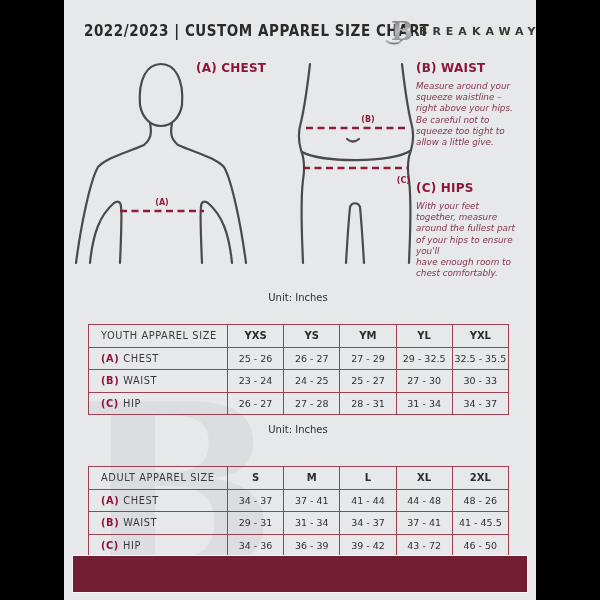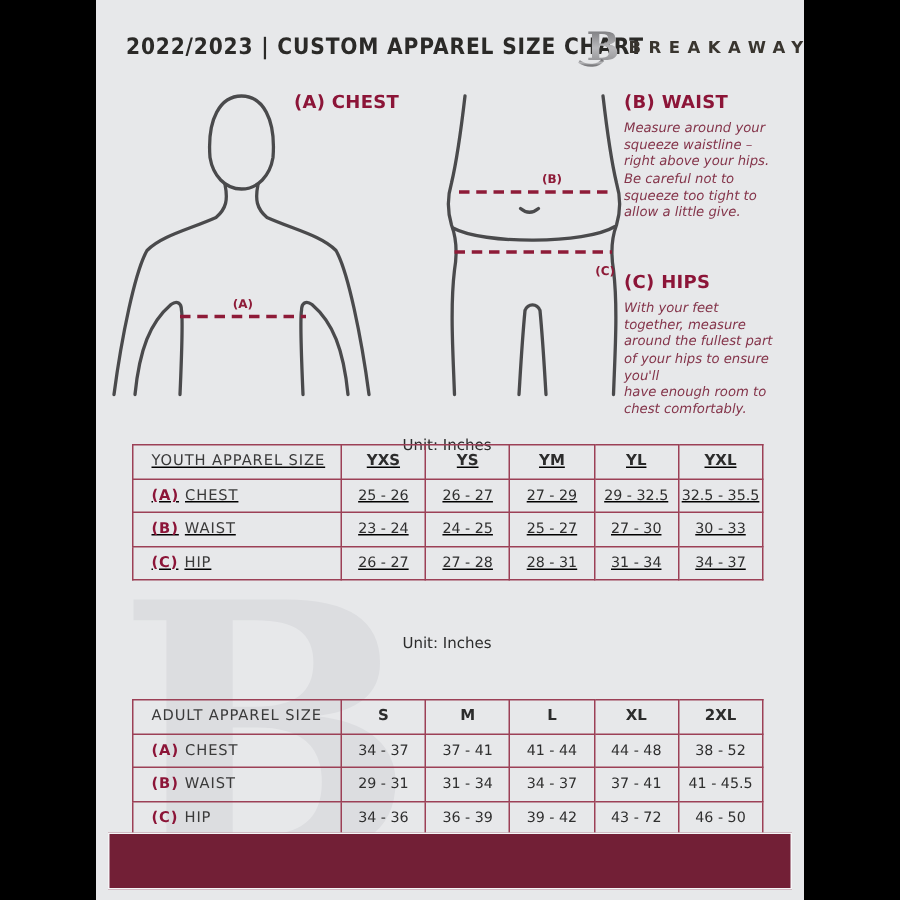--- a/index.html
+++ b/index.html
@@ -116,21 +116,21 @@
           <div class="dline">together, measure</div>
           <div class="dline">around the fullest part</div>
           <div class="dline">of your hips to ensure</div>
           <div class="dline">you'll</div>
           <div class="dline">have enough room to</div>
           <div class="dline">chest comfortably.</div>
         </div>
     </div>
 
     <div class="abs sec-unit" style="top:292px;">Unit: Inches</div>
-    <table class="size-table" style="top:296px;text-decoration:underline;">
+    <table class="size-table" style="top:324px;">
       <colgroup>
           <col style="width:139px">
           <col style="width:56.2px">
           <col style="width:56.2px">
           <col style="width:56.2px">
           <col style="width:56.2px">
           <col style="width:56.2px">
         </colgroup>
       <tbody>
           <tr>
@@ -186,21 +186,21 @@
         <td class="colhead">L</td>
         <td class="colhead">XL</td>
         <td class="colhead">2XL</td>
       </tr>
       <tr>
         <td class="rowlab"><span class="pfx">(A)</span><span>CHEST</span></td>
         <td>34 - 37</td>
         <td>37 - 41</td>
         <td>41 - 44</td>
         <td>44 - 48</td>
-        <td>38 - 52</td>
+        <td>48 - 26</td>
       </tr>
       <tr>
         <td class="rowlab"><span class="pfx">(B)</span><span>WAIST</span></td>
         <td>29 - 31</td>
         <td>31 - 34</td>
         <td>34 - 37</td>
         <td>37 - 41</td>
         <td>41 - 45.5</td>
       </tr>
       <tr>

